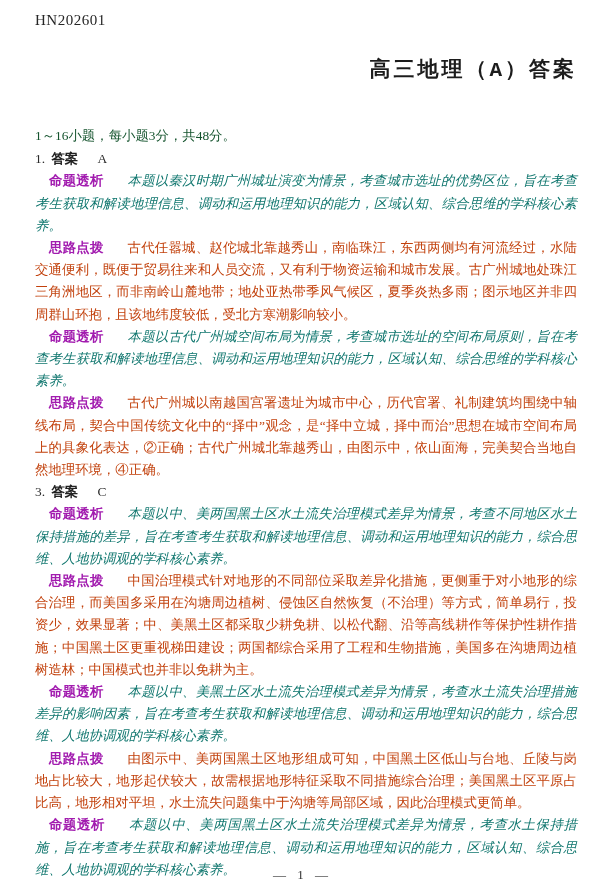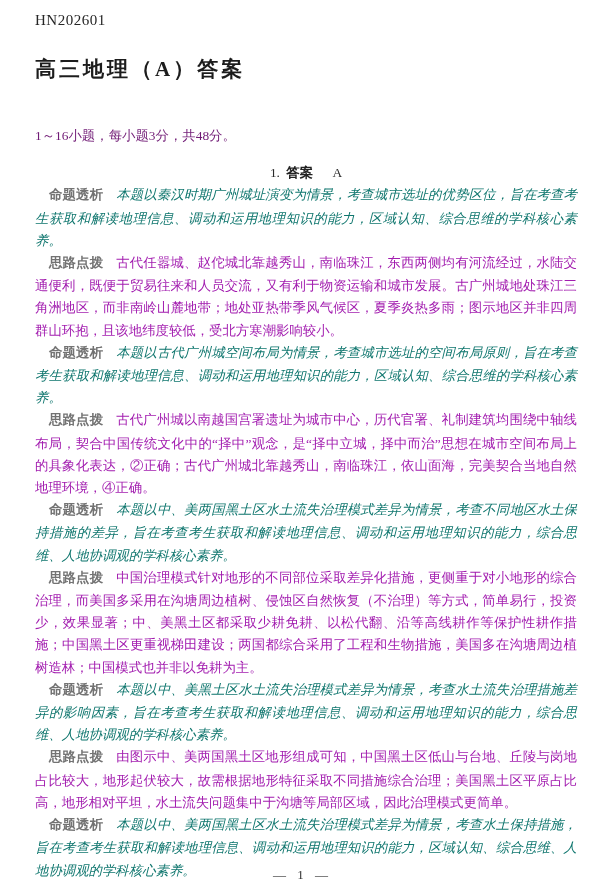--- a/index.html
+++ b/index.html
@@ -15,65 +15,65 @@
     padding: 12px 3px 0 10px;
     overflow: hidden;
   }
   .exam-code {
     font-size: 15px;
     letter-spacing: 0.5px;
     color: #262626;
   }
   .doc-title {
     margin-top: 26px;
-    text-align: left;
-    font-family: Liberation Serif, serif;
+    text-align: right;
+    font-family: Liberation Mono, monospace;
     font-weight: bold;
     font-size: 21px;
     letter-spacing: 3px;
     color: #1c1c1c;
   }
   .doc-body {
     margin-top: 42px;
     font-size: 13.4px;
     line-height: 22.2px;
   }
   .score-note {
-    margin-bottom: 15px;
-    color: #701a75;
+    margin-bottom: 1px;
+    color: #14532d;
   }
-  .answer-line { white-space: nowrap; text-align: center; }
+  .answer-line { white-space: nowrap; }
   .item-number { color: #2b2b2b; }
   .answer-label {
     font-family: "Liberation Sans", "DejaVu Sans", sans-serif;
     font-weight: bold;
     margin-left: 3px;
     color: #222;
   }
   .answer-value {
     margin-left: 16px;
     color: #2b2b2b;
   }
   .para {
     text-align: justify;
     text-indent: 14px;
     color: #2e2e2e;
   }
   .para-label {
-    font-family: Liberation Mono, monospace;
+    font-family: Liberation Serif, serif;
     font-weight: bold;
     font-style: normal;
-    margin-right: 13px;
-    color: #737373;
+    margin-right: 24px;
+    color: #a21caf;
   }
   .analysis-text {
     font-style: italic; 
     color: #0f766e;
   }
-  .tips-text { color: #a21caf; }
+  .tips-text { color: #c2410c; }
   .page-number {
     position: absolute;
     left: 0; right: 0;
     bottom: 12px;
     text-align: center;
     font-size: 13px;
     letter-spacing: 4px;
     color: #333;
   }
 </style>
@@ -102,25 +102,30 @@
       <div class="para">
         <span class="para-label">思路点拨</span><span class="tips-text">古代任嚣城、赵佗城北靠越秀山，南临珠江，东西两侧均有河流经过，水陆交通便利，既便于贸易往来和人员交流，又有利于物资运输和城市发展。古广州城地处珠江三角洲地区，而非南岭山麓地带；地处亚热带季风气候区，夏季炎热多雨；图示地区并非四周群山环抱，且该地纬度较低，受北方寒潮影响较小。</span>
       </div>
     </div>
 
     <div class="item">
       <div class="para">
         <span class="para-label">命题透析</span><span class="analysis-text">本题以古代广州城空间布局为情景，考查城市选址的空间布局原则，旨在考查考生获取和解读地理信息、调动和运用地理知识的能力，区域认知、综合思维的学科核心素养。</span>
       </div>
       <div class="para">
-        <span class="para-label">思路点拨</span><span class="tips-text">古代广州城以南越国宫署遗址为城市中心，历代官署、礼制建筑均围绕中轴线布局，契合中国传统文化中的“择中”观念，是“择中立城，择中而治”思想在城市空间布局上的具象化表达，②正确；古代广州城北靠越秀山，南临珠江，依山面海，完美契合当地自然地理环境，④正确。</span>
+        <span class="para-label">思路点拨</span><span class="tips-text">古代广州城以南越国宫署遗址为城市中心，历代官署、礼制建筑均围绕中轴线布局，契合中国传统文化中的“择中”观念，是“择中立城，择中而治”思想在城市空间布局上的具象化表达，②正确；古代广州城北靠越秀山，由图示中，依山面海，完美契合当地自然地理环境，④正确。</span>
       </div>
     </div>
 
     <div class="item">
+      <div class="answer-line">
+        <span class="item-number">3.</span>
+        <span class="answer-label">答案</span>
+        <span class="answer-value">C</span>
+      </div>
       <div class="para">
         <span class="para-label">命题透析</span><span class="analysis-text">本题以中、美两国黑土区水土流失治理模式差异为情景，考查不同地区水土保持措施的差异，旨在考查考生获取和解读地理信息、调动和运用地理知识的能力，综合思维、人地协调观的学科核心素养。</span>
       </div>
       <div class="para">
         <span class="para-label">思路点拨</span><span class="tips-text">中国治理模式针对地形的不同部位采取差异化措施，更侧重于对小地形的综合治理，而美国多采用在沟塘周边植树、侵蚀区自然恢复（不治理）等方式，简单易行，投资少，效果显著；中、美黑土区都采取少耕免耕、以松代翻、沿等高线耕作等保护性耕作措施；中国黑土区更重视梯田建设；两国都综合采用了工程和生物措施，美国多在沟塘周边植树造林；中国模式也并非以免耕为主。</span>
       </div>
     </div>
 
     <div class="item">
       <div class="para">

